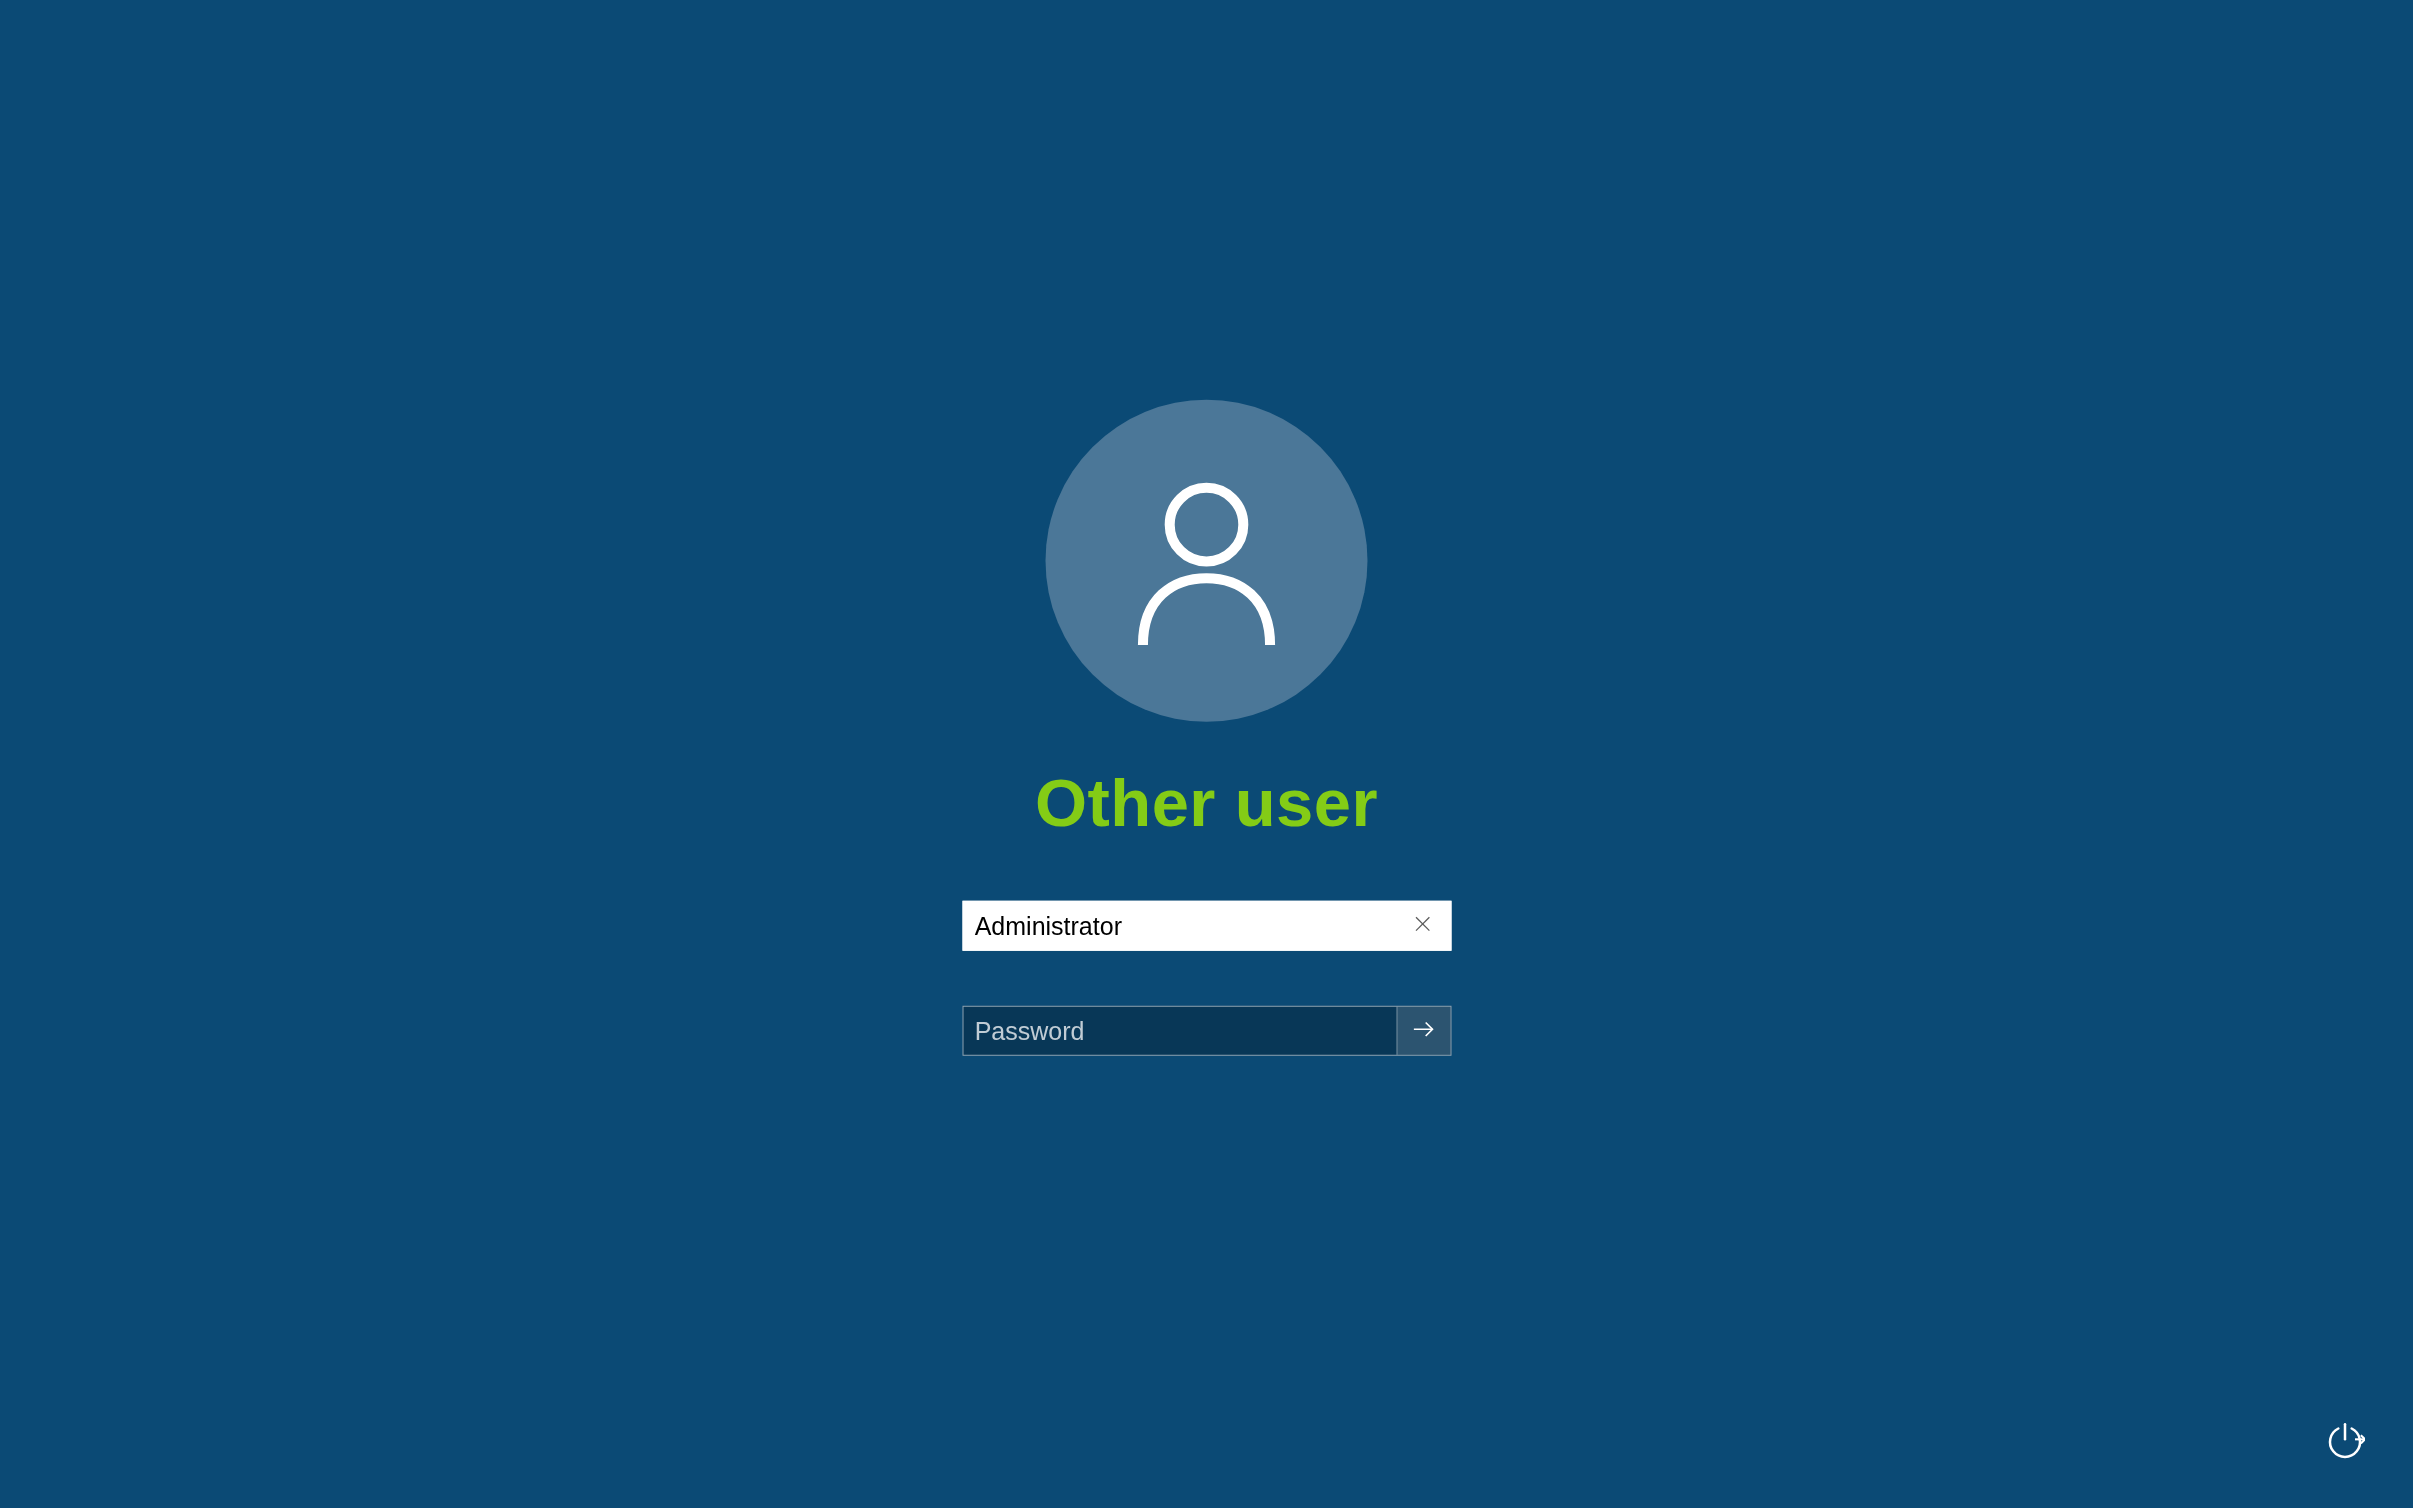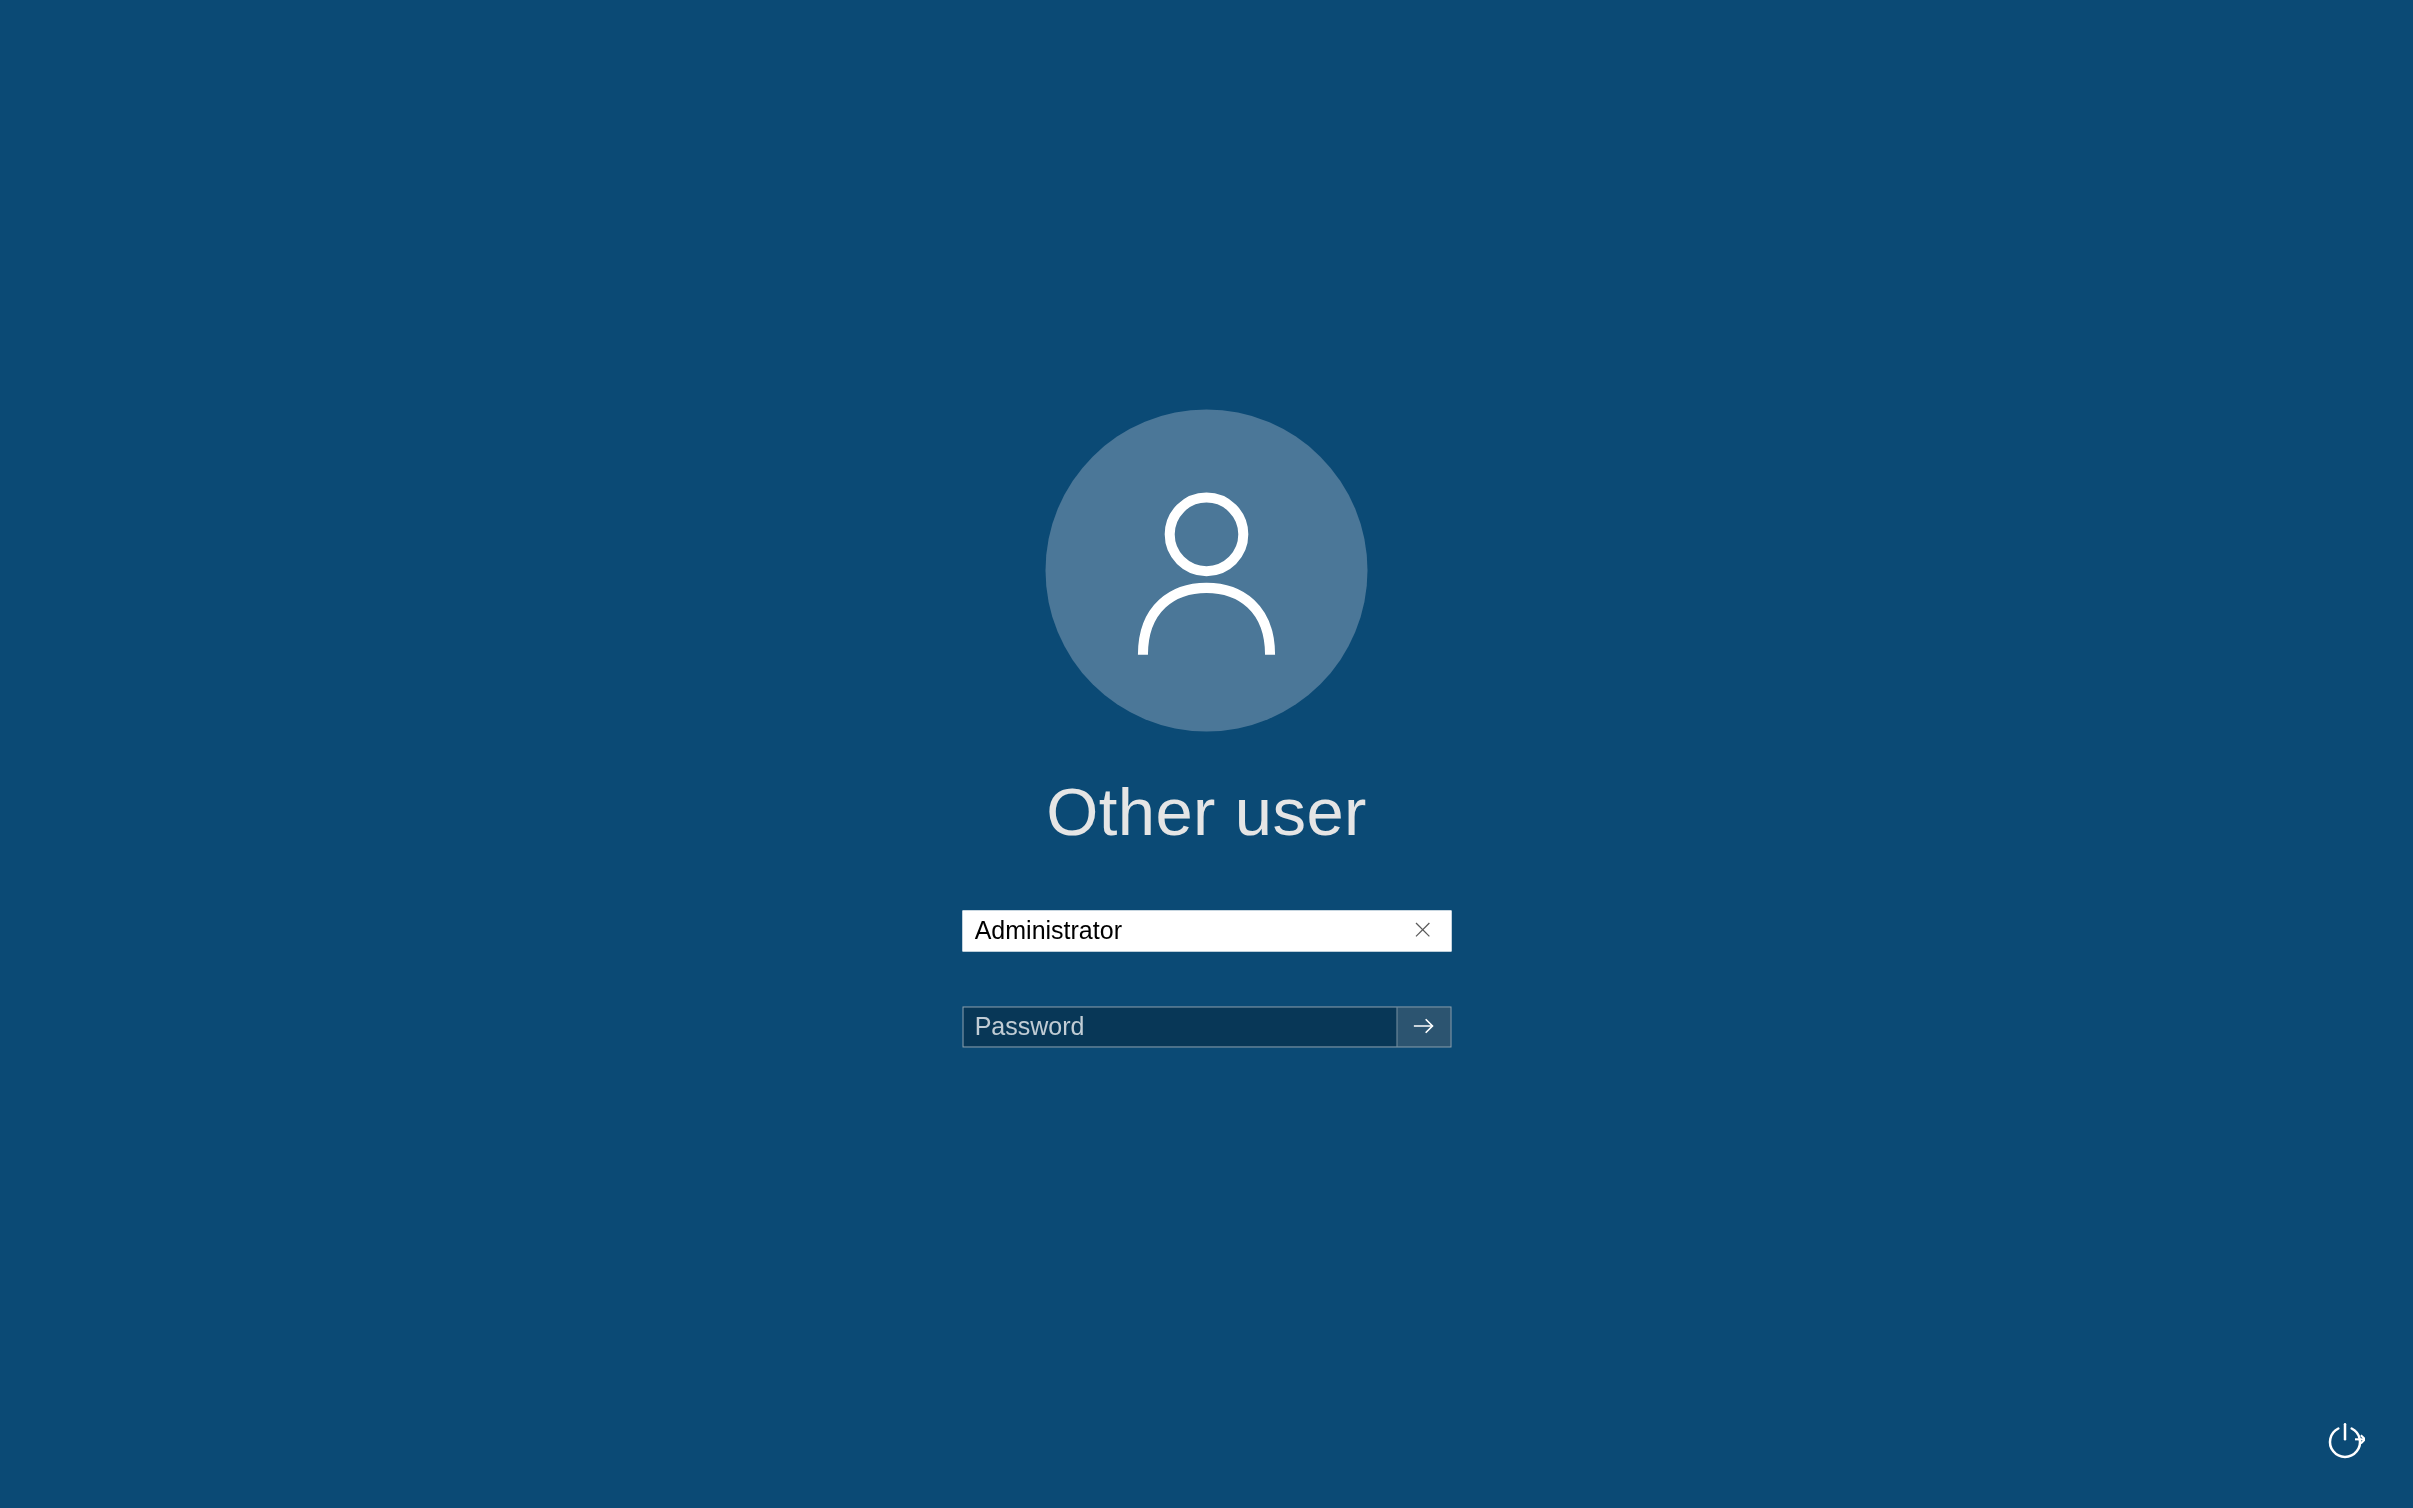--- a/index.html
+++ b/index.html
@@ -37,37 +37,37 @@
       justify-content: center;
       margin-bottom: 42px;
     }
     
     .avatar-circle svg {
       width: 168px;
       height: 184px;
     }
     
     .username-label {
-      color: #e5e5e5;
+      color: #84cc16;
       font-size: 67px;
-      font-weight: 400;
+      font-weight: 700;
       margin-bottom: 60px;
       letter-spacing: 0.4px;
     }
     
     .input-group {
       display: flex;
       flex-direction: column;
       gap: 27px;
     }
     
     .input-row {
       display: flex;
       width: 489px;
-      height: 41px;
+      height: 50px;
       border: 1.7px solid rgba(255,255,255,0.55);
     }
     
     .username-row {
       background-color: #ffffff;
       border: 1.7px solid #ffffff;
     }
     
     .username-input {
       flex: 1;

